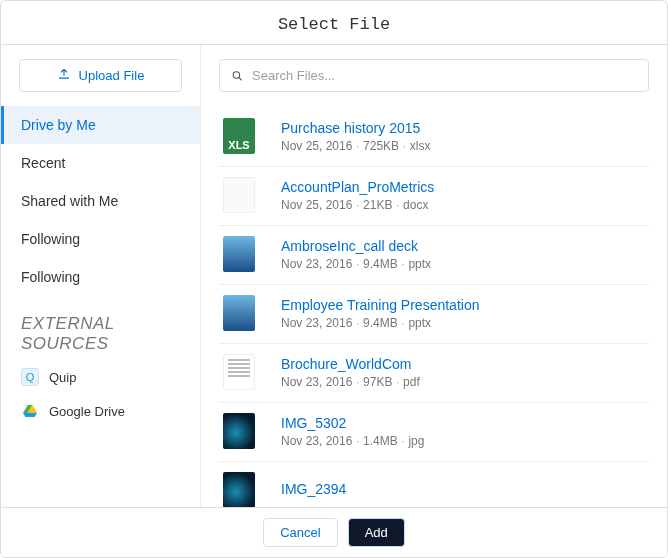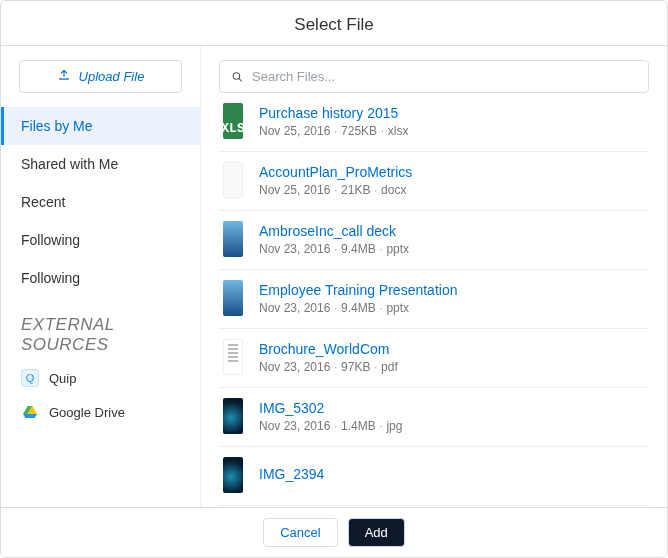--- a/index.html
+++ b/index.html
@@ -20,20 +20,21 @@
     border-radius: 6px;
     overflow: hidden;
   }
   .dialog-header {
     text-align: center;
     padding: 14px 0 10px;
     border-bottom: 1px solid #ddd;
     font-size: 17px;
     font-weight: 400;
     color: #333;
+    font-family: Liberation Mono, monospace;
   }
   .dialog-body {
     display: flex;
     flex: 1;
     min-height: 0;
   }
   .sidebar {
     width: 200px;
     border-right: 1px solid #eee;
     display: flex;
@@ -46,21 +47,20 @@
     border: 1px solid #d8dde6;
     border-radius: 4px;
     background: #fff;
     color: #0070d2;
     font-size: 13px;
     display: flex;
     align-items: center;
     justify-content: center;
     gap: 8px;
     cursor: pointer;
-    font-style: italic;
   }
   .upload-btn svg { width: 14px; height: 14px; }
   .nav-list { list-style: none; }
   .nav-item {
     padding: 11px 20px;
     font-size: 14px;
     color: #333;
     cursor: pointer;
   }
   .nav-item.active {
@@ -97,20 +97,21 @@
   .main {
     flex: 1;
     display: flex;
     flex-direction: column;
     padding: 14px 18px 0 18px;
     min-width: 0;
     position: relative;
   }
   .search-wrap {
     position: relative;
+    margin-bottom: 16px;
   }
   .search-wrap svg {
     position: absolute; left: 12px; top: 50%; transform: translateY(-50%);
     width: 13px; height: 13px; color:#555;
   }
   .search-input {
     width: 100%;
     padding: 8px 10px 8px 32px;
     border: 1px solid #d8dde6;
     border-radius: 4px;
@@ -125,34 +126,33 @@
   }
   .file-row {
     display: flex;
     align-items: center;
     gap: 16px;
     padding: 10px 4px 12px;
     border-bottom: 1px solid #eee;
     cursor: pointer;
   }
   .file-thumb {
-    width: 20px; height: 36px;
+    width: 32px; height: 36px;
     display:flex; align-items:center; justify-content:center;
-    font-size: 13px; font-weight:700; color:#fff;
+    font-size: 11px; font-weight:700; color:#fff;
     border-radius:2px;
     flex-shrink: 0;
-    font-family: Liberation Mono, monospace;
   }
   .thumb-xls { background:#2e844a; align-items:flex-end; padding-bottom:3px;}
   .thumb-blank { background:#fafafa; border:1px solid #eee; }
   .thumb-ppt { background: linear-gradient(180deg,#6fb7e0 0%,#1a4e8a 100%); }
   .thumb-pdf { background:#fff; border:1px solid #eee; position:relative;}
   .thumb-pdf::before{content:"";position:absolute;top:4px;left:4px;right:4px;height:2px;background:#bbb;box-shadow:0 4px 0 #bbb,0 8px 0 #bbb,0 12px 0 #bbb,0 16px 0 #bbb;}
   .thumb-jpg { background: radial-gradient(circle at 40% 55%, #1a8eb5 0%, #061a2d 70%);}
-  .file-info { min-width:0; }
+  .file-info { min-width:0;margin-left:10px; }
   .file-name {
     font-size: 14px;
     color: #0070d2;
     margin-bottom: 3px;
     white-space: nowrap; overflow:hidden; text-overflow:ellipsis;
   }
   .file-meta {
     font-size: 12px;
     color: #777;
   }
@@ -199,23 +199,23 @@
       <button class="upload-btn">
         <span>
           <svg viewBox="0 0 24 24" fill="none" stroke="#0070d2" stroke-width="2">
               <path d="M12 15V4m0 0L7 9m5-5 5 5M5 17v2h14v-2"></path>
             </svg>
         </span>
         <span>Upload File</span>
       </button>
 
       <ul class="nav-list" id="nav-list">
-          <li class="nav-item active">Files by Me</li>
+          <li class="nav-item active">Drive by Me</li>
+          <li class="nav-item">Recent</li>
           <li class="nav-item">Shared with Me</li>
-          <li class="nav-item">Recent</li>
           <li class="nav-item">Following</li>
           <li class="nav-item">Following</li>
         </ul>
 
       <div class="section-label">EXTERNAL SOURCES</div>
 
       <div id="ext-list">
           <div class="ext-item">
             <span class="ext-icon quip-icon">Q</span>
             <span>Quip</span>

